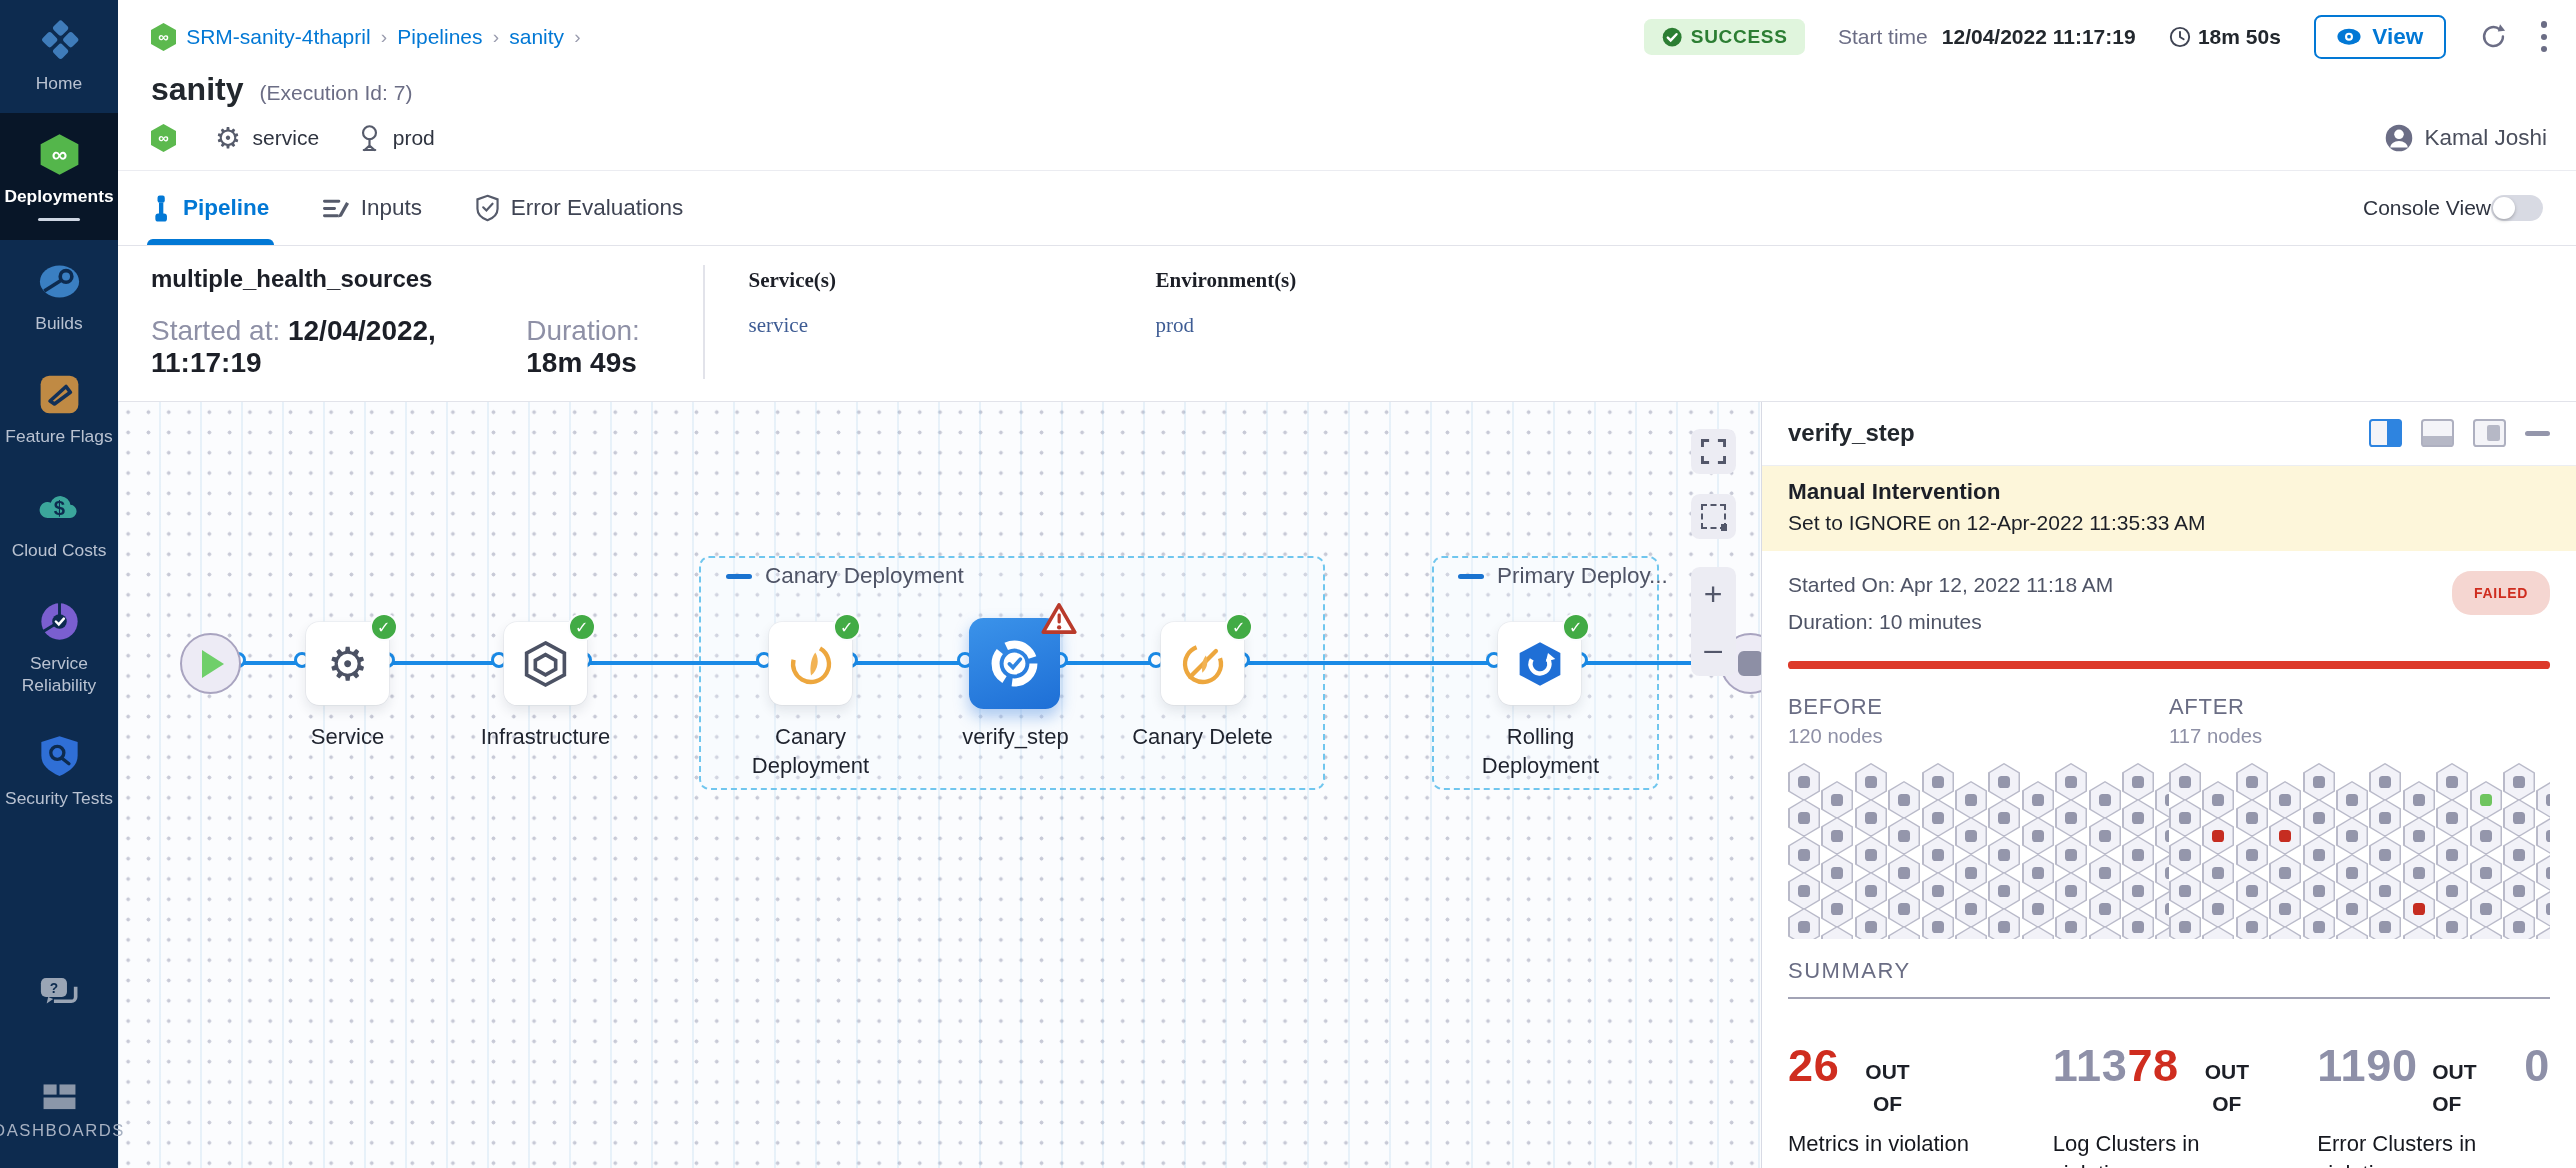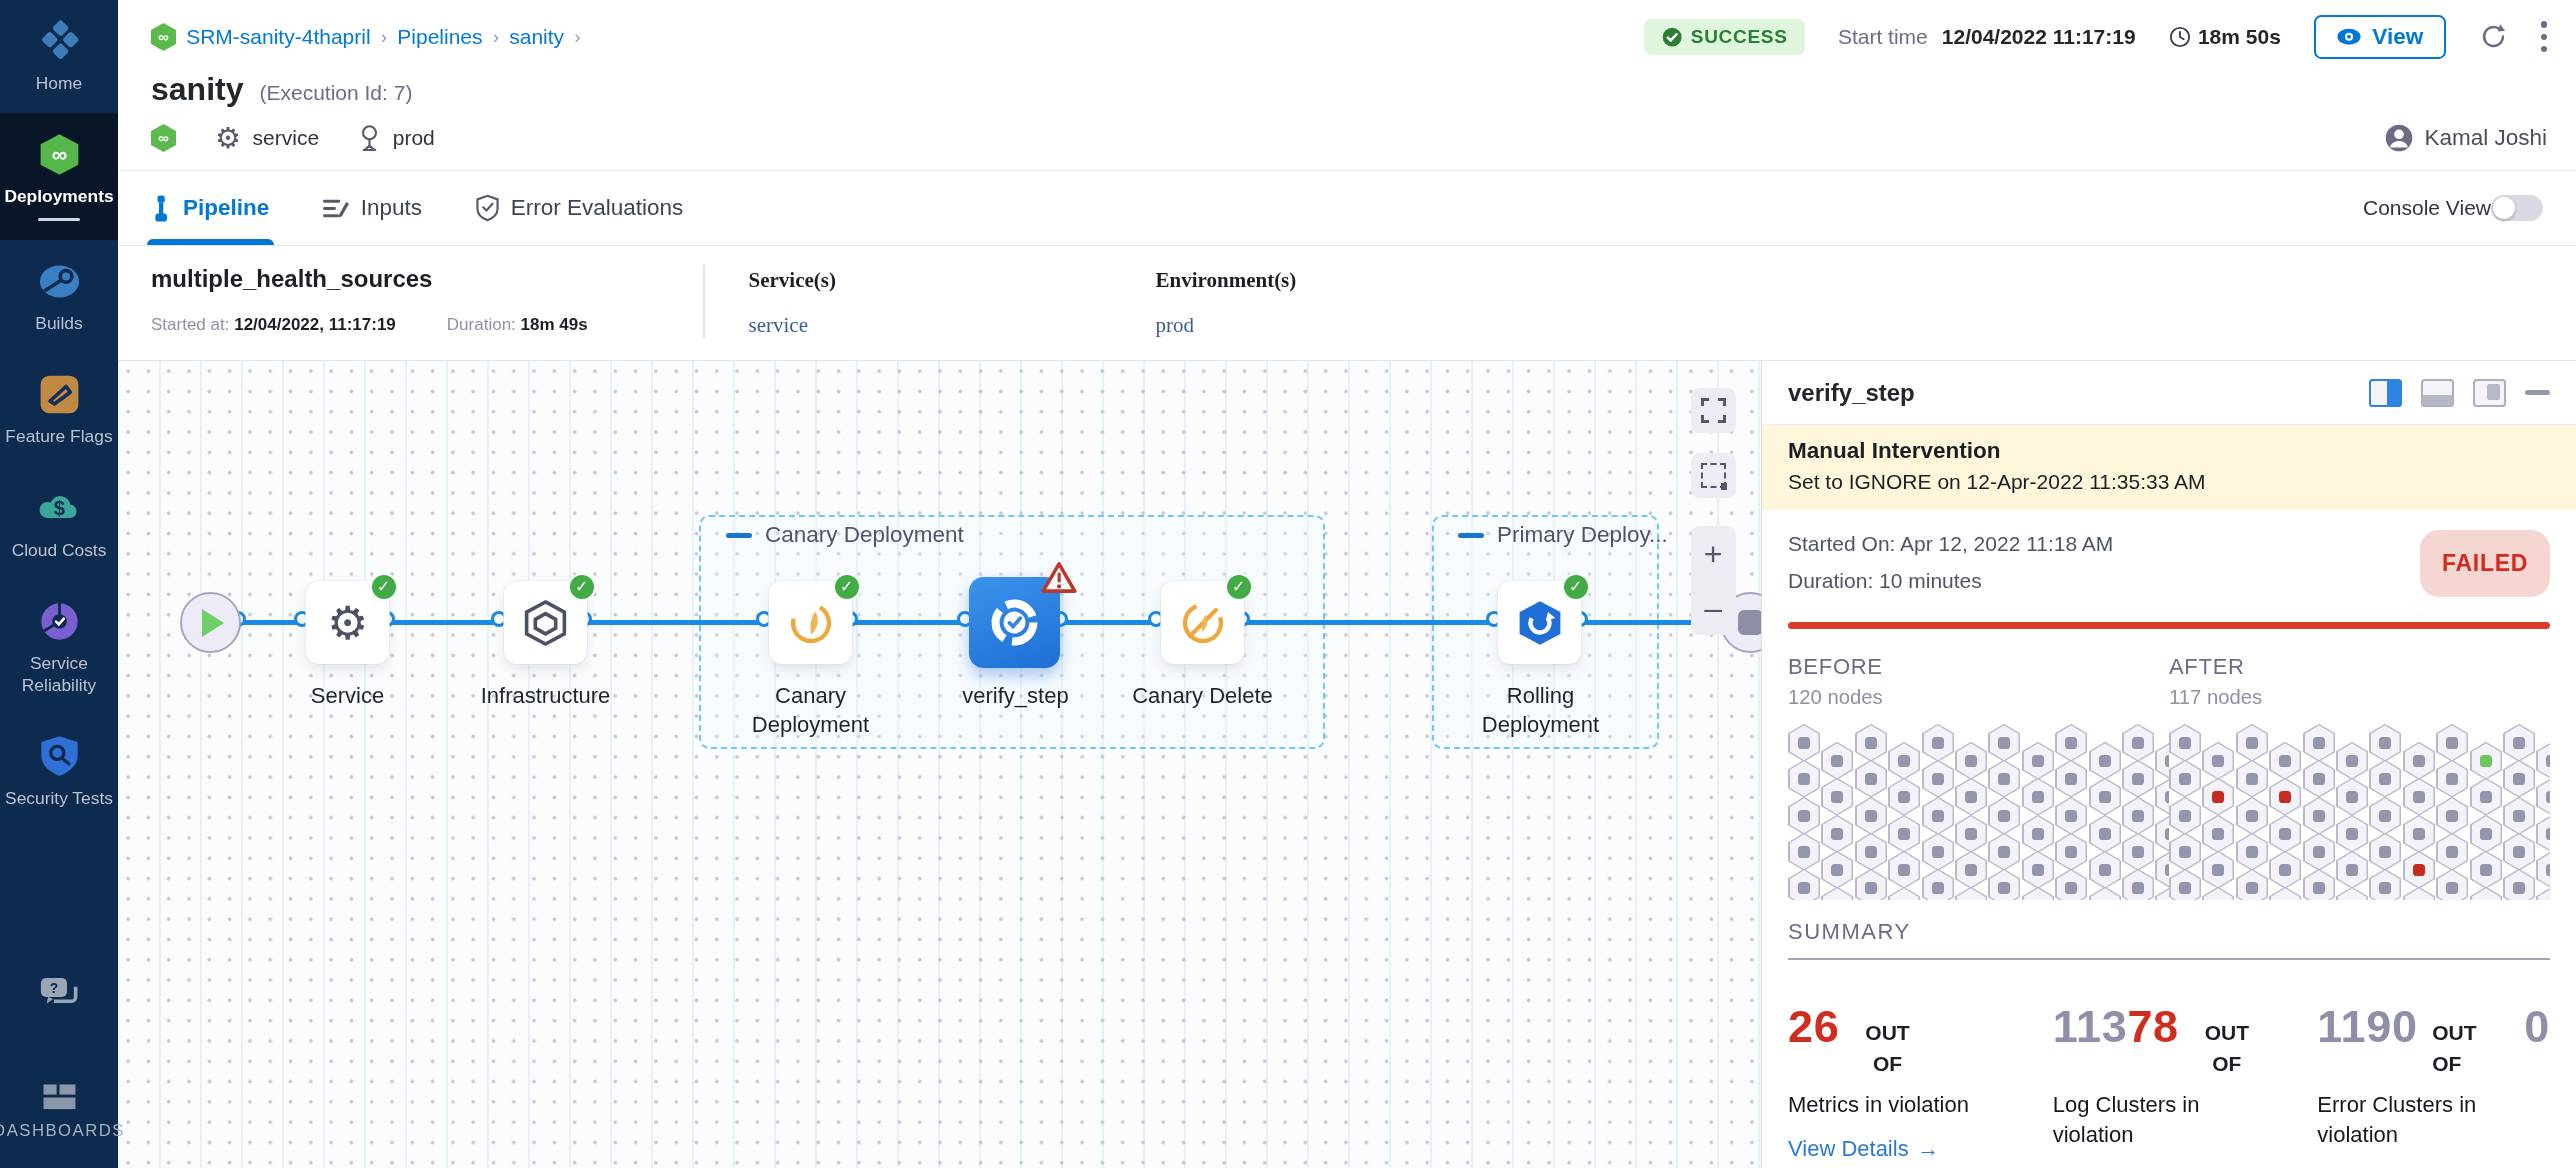--- a/index.html
+++ b/index.html
@@ -59,21 +59,21 @@
   .tabs-right { margin-left:auto; display:flex; align-items:center; }
   .console-label { font-size:21px; color:#2f3440; }
   .toggle { width:52px; height:26px; background:#d8dae3; border-radius:14.5px; position:relative; cursor:pointer; }
   .toggle .knob { position:absolute; left:2.2px; top:2.2px; width:22px; height:22px; background:#fff;
     border-radius:50%; box-shadow:0 1.5px 3.6px rgba(0,0,0,.25); }
 
   
   .stagebar { display:flex; padding:19px 33px 22px; border-bottom:1.5px solid #e2e3ea; }
   .stage-left { width:552px; }
   .stage-name { font-size:24px; font-weight:bold; color:#1c1f27; }
-  .stage-meta { margin-top:22px; display:flex; gap:51px; font-size:17px; }
+  .stage-meta { margin-top:22px; display:flex; gap:68px; font-size:28px; }
   .meta-k { color:#8e90a6; }
   .meta-v { color:#1c1f27; font-weight:bold; }
   .stage-div { width:1.5px; background:#e2e3ea; margin:0 44px 0 0; }
   .stage-col { width:407px; padding-top:2.9px;font-family:Liberation Serif, serif; }
   .stage-col h4 { font-size:21px; color:#1c1f27; margin-bottom:20.3px; }
   .stage-link { font-size:21px; color:#3e5c94; cursor:pointer; }
 
   
   .content { flex:1; display:flex; min-height:0; }
   .canvas { flex:1; position:relative; overflow:hidden; background-color:#fbfcfe;
@@ -130,22 +130,22 @@
   .minimize-bar { width:25px; height:5.1px; border-radius:2.9px; background:#9496ab; cursor:pointer; }
 
   .banner { background:#fdf6da; padding:13px 26px 16px; }
   .banner-title { font-size:22.5px; font-weight:bold; color:#1c1f27; }
   .banner-sub { font-size:21px; color:#1c1f27; margin-top:5.8px; }
 
   .panel-body { padding:20.3px 26px; overflow:hidden; }
   .run-row { display:flex; align-items:flex-start; }
   .run-meta div { font-size:21px; color:#4f5466; line-height:1.35; }
   .run-meta div + div { margin-top:8.7px; }
-  .badge-failed { margin-left:auto; background:#f5d6d1; color:#cf2d1f; font-weight:bold; font-size:23px;
-    letter-spacing:0.7px; padding:20px 22px; border-radius:19px; }
+  .badge-failed { margin-left:auto; background:#f5d6d1; color:#cf2d1f; font-weight:bold; font-size:14px;
+    letter-spacing:0.7px; padding:14px 22px; border-radius:19px; }
   .redbar { height:7.3px; border-radius:3.6px; background:#dd3a2a; margin-top:25px; }
 
   .ba-row { display:flex; margin-top:25px; }
   .ba-col { width:401px; }
   .ba-label { font-size:22px; color:#6a6d84; letter-spacing:0.7px; }
   .ba-nodes { font-size:20.3px; color:#8e90a6; margin-top:5.8px; }
   .hexes { position:relative; height:176px; overflow:hidden; margin-top:14.5px; }
   .hex { position:absolute; width:32px; height:38px; background:#b9bac9;
     clip-path:polygon(50% 0,100% 25%,100% 75%,50% 100%,0 75%,0 25%);
     display:flex; align-items:center; justify-content:center; }

